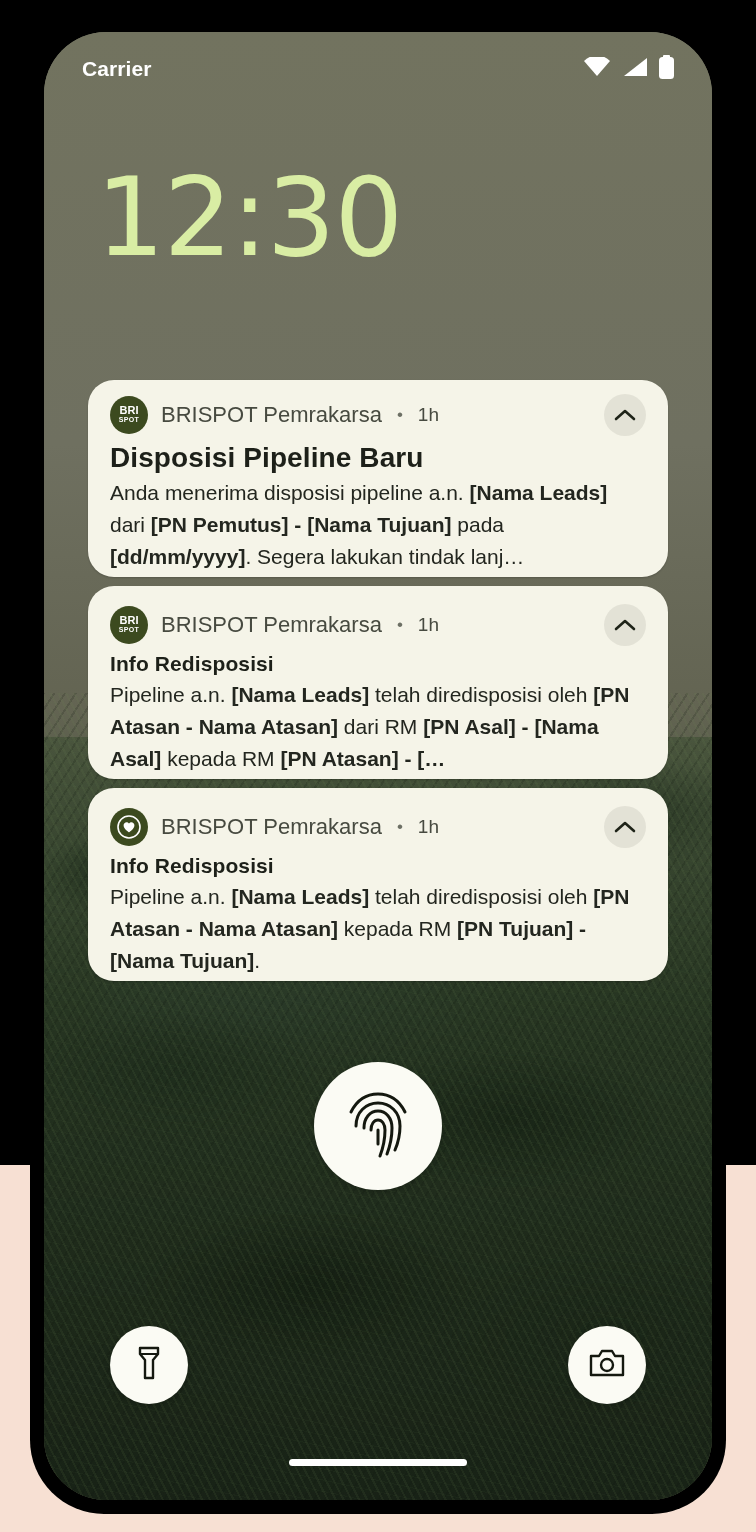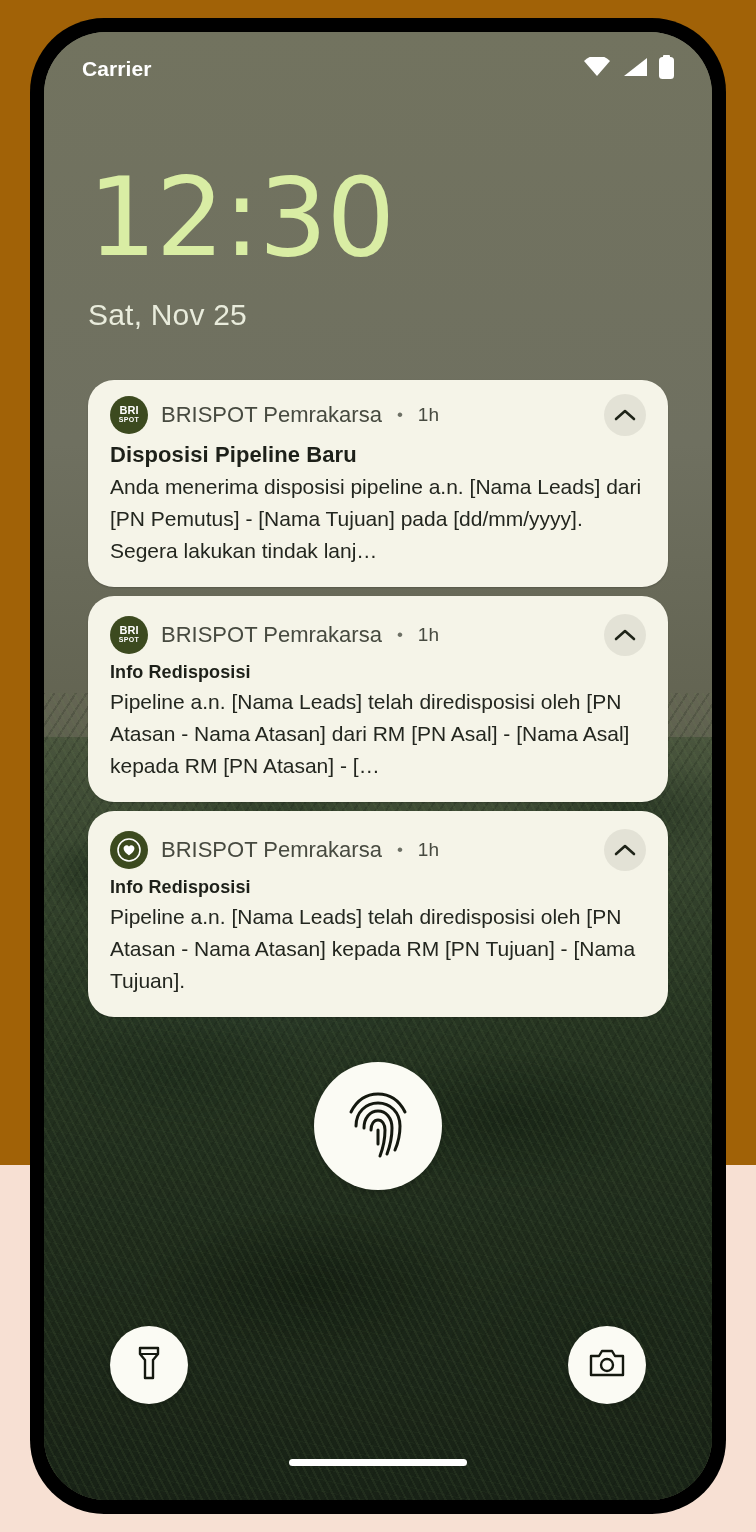--- a/index.html
+++ b/index.html
@@ -7,21 +7,21 @@
     width: 756px;
     height: 1532px;
     background: #f7e0d3;
     font-family: "Liberation Sans", sans-serif;
     overflow: hidden;
   }
   #stage {
     position: relative;
     width: 756px;
     height: 1165px;
-    background: #a16207;
+    background: #000000;
   }
 
   
   .phone-frame {
     position: absolute;
     left: 30px;
     top: 18px;
     width: 696px;
     height: 1496px;
     background: #000;
@@ -84,21 +84,21 @@
     align-items: center;
     justify-content: space-between;
     padding: 0 38px 0 38px;
     color: #fff;
     z-index: 10;
   }
   .carrier { font-size: 21px; font-weight: 700; letter-spacing: .1px; }
   .status-icons { display: flex; align-items: center; gap: 11px; }
 
   
-  .clock-wrap { position: absolute; top: 132px; left: 0; right: 0; z-index: 6; padding-left: 44px; }
+  .clock-wrap { position: absolute; top: 132px; left: 8px; right: 0; z-index: 6; padding-left: 44px; }
   .clock-time {
     font-size: 108px;
     line-height: 108px;
     color: #d9eda4;
     font-weight: 400;
     letter-spacing: -1px;
     font-family: "DejaVu Sans", sans-serif;
   }
   .clock-date {
     margin-top: 26px;
@@ -115,21 +115,21 @@
     left: 44px;
     right: 44px;
     z-index: 8;
     display: flex;
     flex-direction: column;
     gap: 9px;
   }
   .notif {
     background: #f5f4e8;
     border-radius: 26px;
-    padding: 18px 22px 20px 22px;
+    padding: 18px 22px 4px 22px;
     box-shadow: 0 1px 2px rgba(0,0,0,.18);
   }
   .notif-head {
     display: flex;
     align-items: center;
     gap: 13px;
     margin-bottom: 6px;
   }
   .app-badge {
     width: 38px; height: 38px;
@@ -160,38 +160,38 @@
     margin-left: auto;
     width: 42px; height: 42px;
     border-radius: 50%;
     background: #e3e2d6;
     display: flex; align-items: center; justify-content: center;
     border: none;
     cursor: pointer;
     flex: 0 0 42px;
   }
   .notif-title {
-    font-size: 18px;
+    font-size: 21px;
     font-weight: 700;
     color: #1d2019;
     margin-top: 4px;
     margin-bottom: 3px;
     letter-spacing: .1px;
   }
   .notif-body {
     font-size: 21px;
     line-height: 32px;
     color: #23261f;
     font-weight: 400;
   }
-  .notif-body b { font-weight: 400; }
+  .notif-body b { font-weight: 700; }
 
   
   .notif.first { padding-top: 14px; }
-  .notif.first .notif-title { font-size: 22px; }
+  .notif.first .notif-title { font-size: 28px; }
 
   
   .fingerprint {
     position: absolute;
     left: 50%;
     transform: translateX(-50%);
     top: 1030px;
     width: 128px; height: 128px;
     border-radius: 50%;
     background: #fbfbf4;
@@ -254,21 +254,20 @@
             <svg width="15" height="24" viewBox="0 0 15 24">
               <rect x="4" y="0" width="7" height="3" rx="1" fill="#ffffff"></rect>
               <rect x="0" y="2" width="15" height="22" rx="3.5" fill="#ffffff"></rect>
             </svg>
           </span>
         </div>
       </div>
 
       <div class="clock-wrap">
         <div class="clock-time">12:30</div>
-        <div class="clock-date">Sat, Nov 25</div>
       </div>
 
       <div class="notif-stack">
 
         <div class="notif first">
           <div class="notif-head">
             <div class="app-badge">
               <div class="badge-text">
                 <span>BRI</span>
                 <small>SPOT</small>

